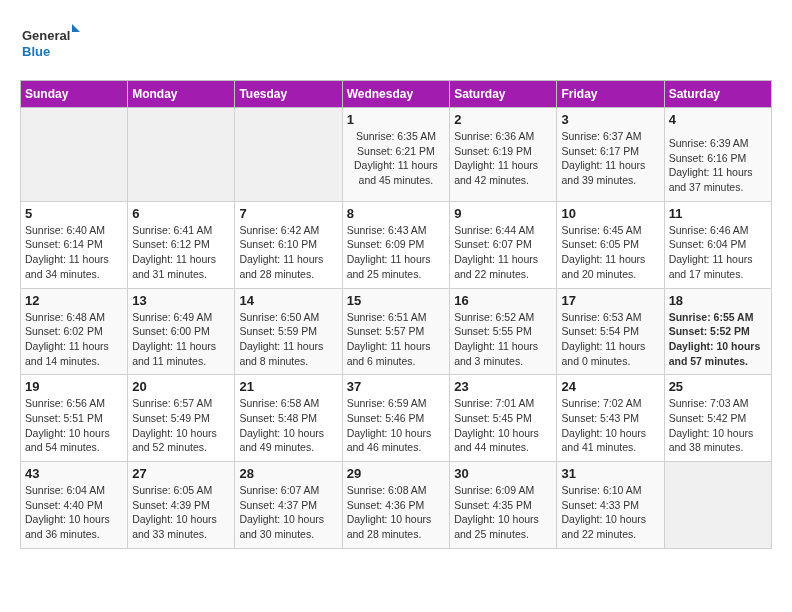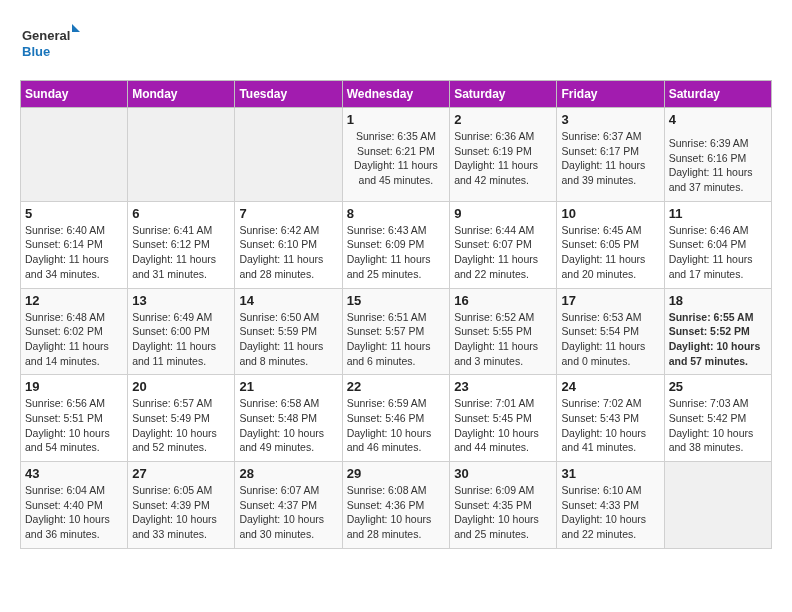--- a/index.html
+++ b/index.html
@@ -250,21 +250,21 @@
 and 52 minutes.</div>
         </td>
         <td>
           <span class="day-number">21</span>
           <div class="day-info" style="white-space: pre-line;">Sunrise: 6:58 AM
 Sunset: 5:48 PM
 Daylight: 10 hours
 and 49 minutes.</div>
         </td>
         <td>
-          <span class="day-number">22</span>
+          <span class="day-number">37</span>
           <div class="day-info" style="white-space: pre-line;">Sunrise: 6:59 AM
 Sunset: 5:46 PM
 Daylight: 10 hours
 and 46 minutes.</div>
         </td>
         <td>
           <span class="day-number">23</span>
           <div class="day-info" style="white-space: pre-line;">Sunrise: 7:01 AM
 Sunset: 5:45 PM
 Daylight: 10 hours

